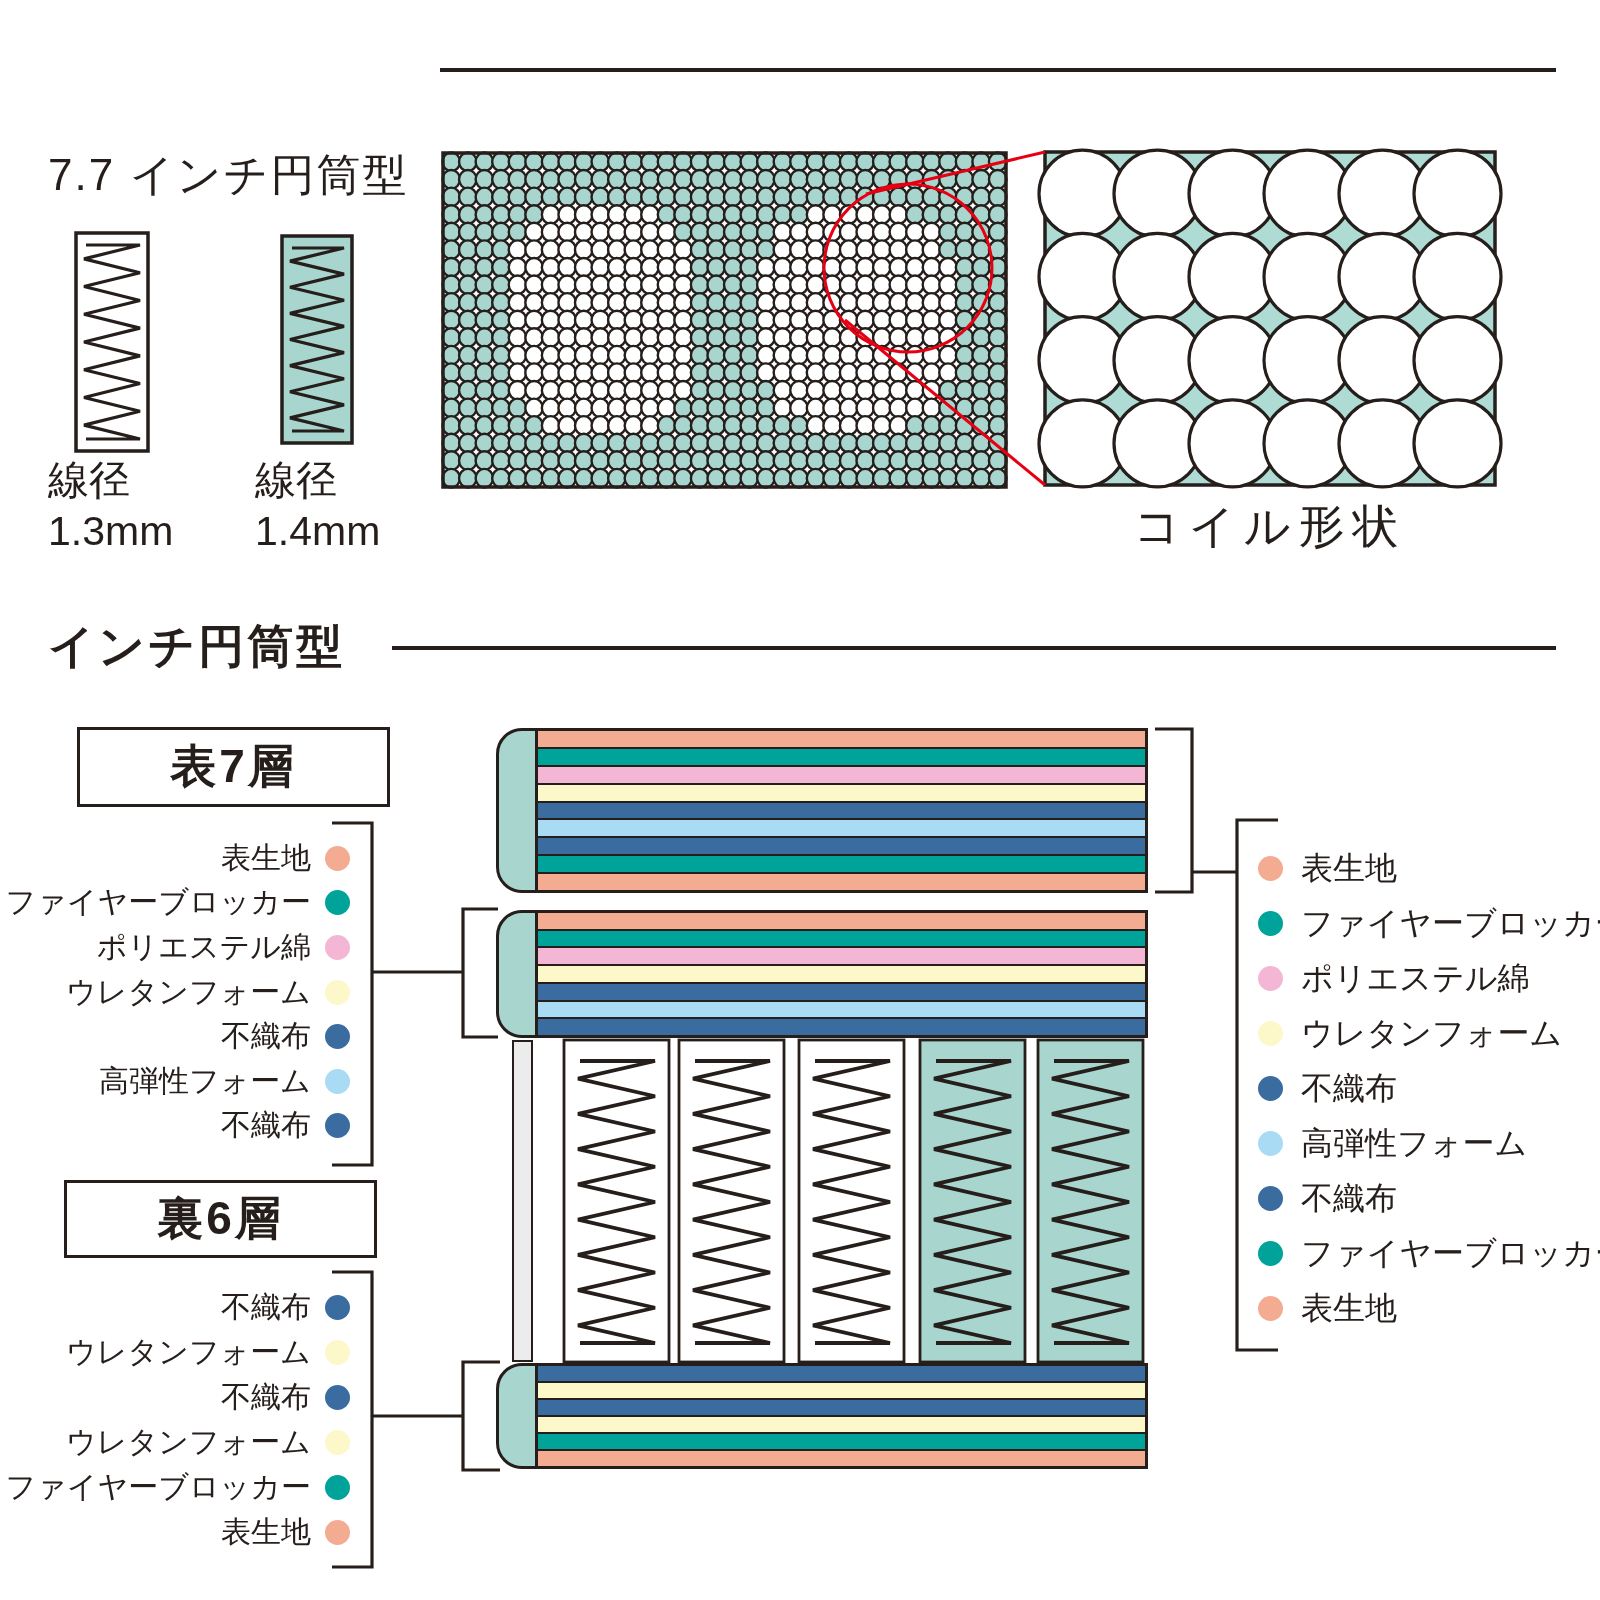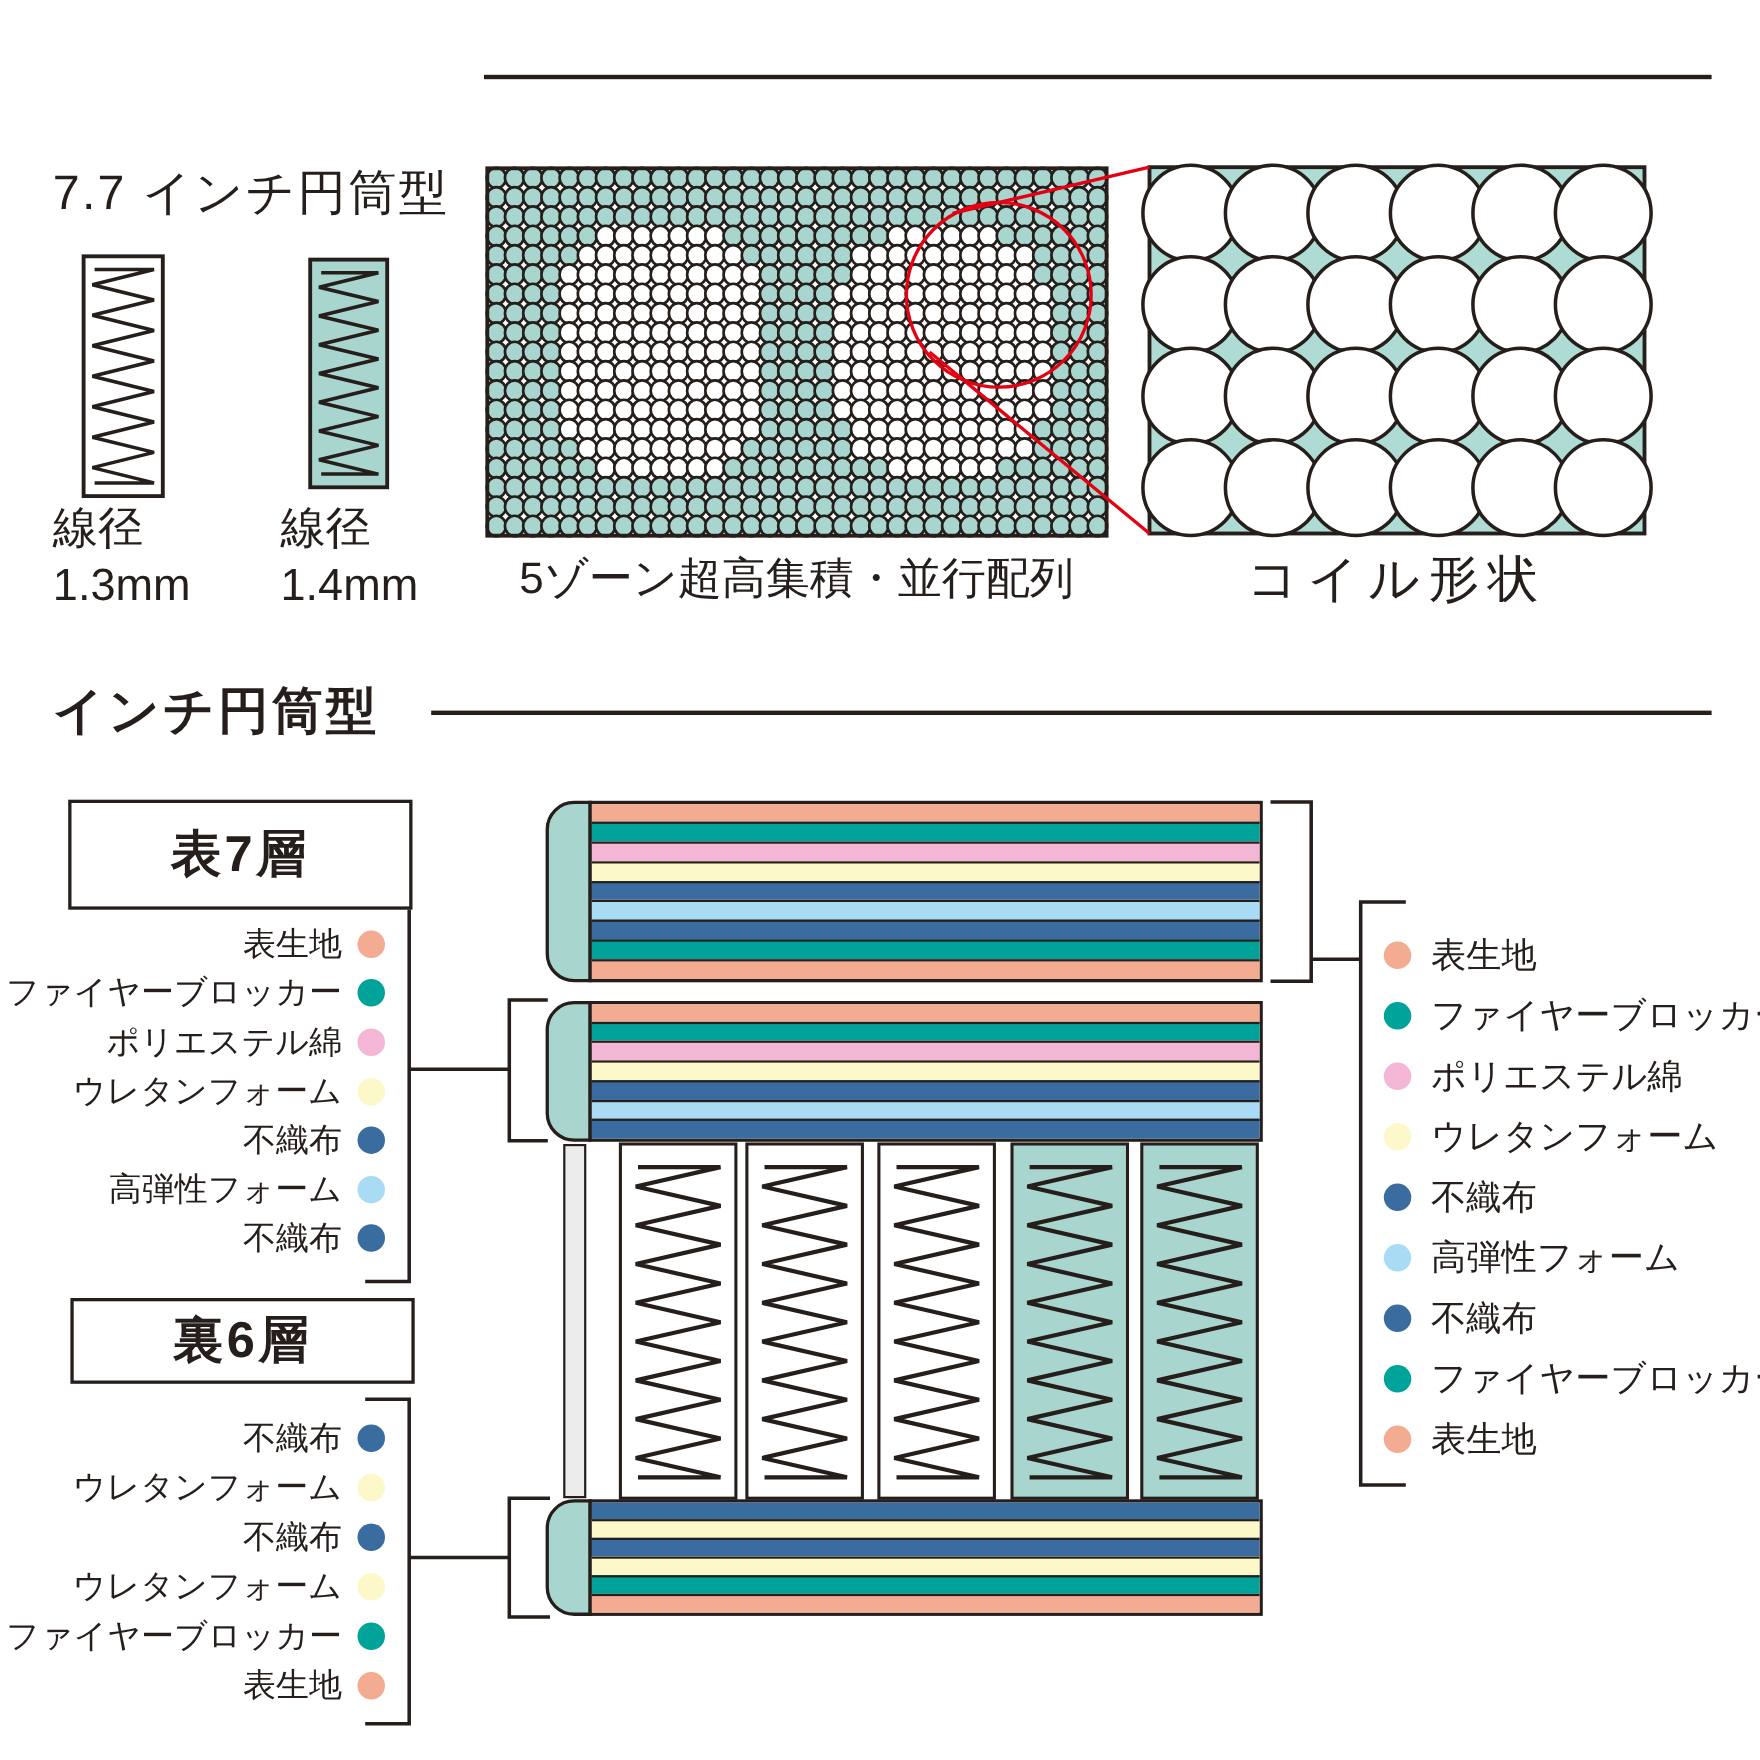--- a/index.html
+++ b/index.html
@@ -767,27 +767,26 @@
 
   <div class="wire" style="left:48px;top:455px">
     <div>線径</div>
     <div>1.3mm</div>
   </div>
   <div class="wire" style="left:255px;top:455px">
     <div>線径</div>
     <div>1.4mm</div>
   </div>
 
-  <div class="abs" style="left:444px;top:498px;width:560px;text-align:center;font-size:40px;font-weight:500;white-space:nowrap">5ゾーン超高集積・並行配列</div>
   <div class="abs" style="left:1045px;top:496px;width:450px;text-align:center;font-size:46px;font-weight:500;letter-spacing:8px;white-space:nowrap">コイル形状</div>
 
   <div class="sec-title" style="left:48px;top:616px">インチ円筒型</div>
   <div class="rule" style="left:392px;top:646px;width:1164px"></div>
 
-  <div class="box" style="left:62px;top:727px;width:313px;height:100px">表7層</div>
+  <div class="box" style="left:77px;top:727px;width:313px;height:80px">表7層</div>
   <div class="box" style="left:64px;top:1180px;width:313px;height:78px">裏6層</div>
 
   <div id="legend-front" class="legend dots-right" style="left:40px;top:836px;width:310px">
       <div class="row" style="height: 44.6px;">
         <span class="label">表生地</span>
         <span class="dot" style="background: rgb(243, 171, 145);"></span>
       </div>
       <div class="row" style="height: 44.6px;">
         <span class="label">ファイヤーブロッカー</span>
         <span class="dot" style="background: rgb(0, 163, 154);"></span>

